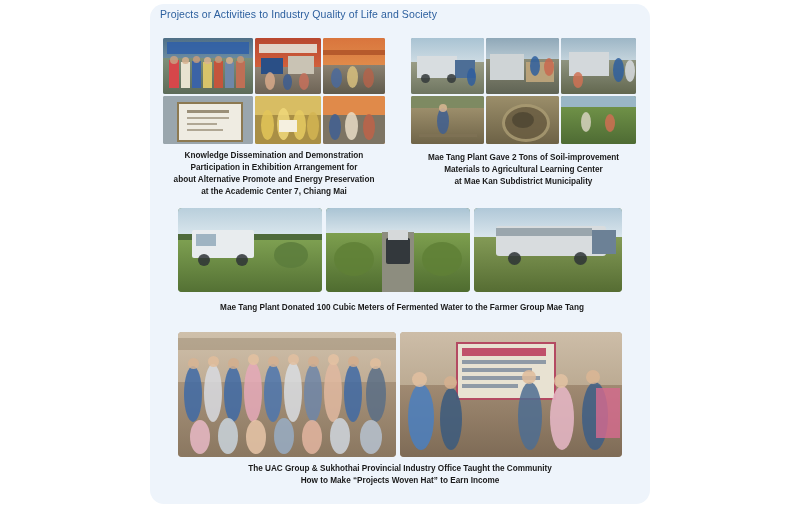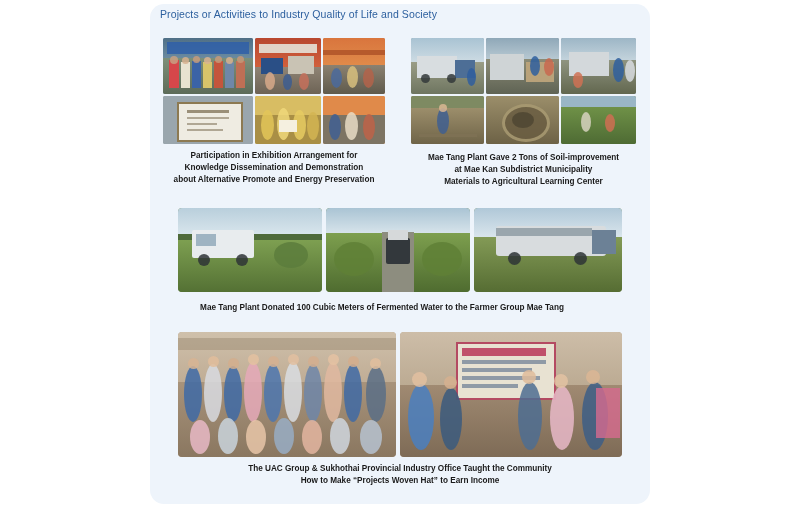--- a/index.html
+++ b/index.html
@@ -153,23 +153,24 @@
     <div class="photo tile" style="left:160px; top:58px; width:62px; height:48px; background:#c97a42;">
       <div class="sky" style="background:linear-gradient(180deg,#e08a4a,#d2seventy); height:40%; background:#e08a4a;"></div>
       <div class="ground" style="background:#7d7463; height:60%;"></div>
       <div class="blob" style="left:6px; top:18px; width:12px; height:26px; background:#3f5f92;"></div>
       <div class="blob" style="left:22px; top:16px; width:13px; height:28px; background:#e7dcc4;"></div>
       <div class="blob" style="left:40px; top:18px; width:12px; height:26px; background:#bd6348;"></div>
     </div>
   </div>
 
   <div class="caption" style="left:163px; top:150px; width:222px;">
+    <div>Knowledge Dissemination and Demonstration</div>
     <div>Participation in Exhibition Arrangement for</div>
-    <div>Knowledge Dissemination and Demonstration</div>
     <div>about Alternative Promote and Energy Preservation</div>
+    <div>at the Academic Center 7, Chiang Mai</div>
   </div>
 
   <div id="grpB">
 
     <div class="photo tile" style="left:0px; top:0px; width:73px; height:56px; background:#7f9aa8;">
       <div class="sky" style="background:linear-gradient(180deg,#a9c3d3,#cddbe3); height:42%;"></div>
       <div class="ground" style="background:linear-gradient(180deg,#9a9d86,#6e7560); height:58%;"></div>
       <div class="bar" style="left:6px; top:18px; width:40px; height:22px; background:#d8dde0;"></div>
       <div class="bar" style="left:44px; top:22px; width:20px; height:18px; background:#4d6e96;"></div>
       <div class="blob" style="left:10px; top:36px; width:9px; height:9px; background:#33383a;"></div>
@@ -212,22 +213,22 @@
     <div class="photo tile" style="left:150px; top:58px; width:75px; height:48px; background:#5f7a45;">
       <div class="sky" style="background:#9ab6c6; height:22%;"></div>
       <div class="ground" style="background:linear-gradient(180deg,#6f9147,#4e6b34); height:78%;"></div>
       <div class="blob" style="left:20px; top:16px; width:10px; height:20px; background:#d7d2c0;"></div>
       <div class="blob" style="left:44px; top:18px; width:10px; height:18px; background:#cf6f52;"></div>
     </div>
   </div>
 
   <div class="caption" style="left:411px; top:152px; width:225px;">
     <div>Mae Tang Plant Gave 2 Tons of Soil-improvement</div>
+    <div>Materials to Agricultural Learning Center</div>
     <div>at Mae Kan Subdistrict Municipality</div>
-    <div>Materials to Agricultural Learning Center</div>
   </div>
 
   <div id="grpC">
 
     <div class="photo tile" style="left:0px; top:0px; width:144px; height:84px; background:#6f8a52; border-radius:4px;">
       <div class="sky" style="background:linear-gradient(180deg,#b9cfdc,#dce8ee); height:36%;"></div>
       <div class="ground" style="background:linear-gradient(180deg,#7fa152,#547134); height:64%;"></div>
       <div class="bar" style="left:0px; top:26px; width:144px; height:6px; background:#4e6a3a;"></div>
       <div class="bar" style="left:14px; top:22px; width:62px; height:28px; background:#e8ecee; border-radius:2px;"></div>
       <div class="bar" style="left:18px; top:26px; width:20px; height:12px; background:#9fb4c2;"></div>
@@ -250,21 +251,21 @@
       <div class="sky" style="background:linear-gradient(180deg,#b0c8d8,#d9e5ec); height:34%;"></div>
       <div class="ground" style="background:linear-gradient(180deg,#839a56,#566d33); height:66%;"></div>
       <div class="bar" style="left:22px; top:18px; width:110px; height:30px; background:#d8dcde; border-radius:3px;"></div>
       <div class="bar" style="left:22px; top:20px; width:96px; height:8px; background:#9aa6ad;"></div>
       <div class="bar" style="left:118px; top:22px; width:24px; height:24px; background:#6c8196;"></div>
       <div class="blob" style="left:34px; top:44px; width:13px; height:13px; background:#2e3436;"></div>
       <div class="blob" style="left:100px; top:44px; width:13px; height:13px; background:#2e3436;"></div>
     </div>
   </div>
 
-  <div class="caption" style="left:160px; top:302px; width:444px;">
+  <div class="caption" style="left:180px; top:302px; width:444px;">
     <div>Mae Tang Plant Donated 100 Cubic Meters of Fermented Water to the Farmer Group Mae Tang</div>
   </div>
 
   <div id="grpD">
 
     <div class="photo tile" style="left:0px; top:0px; width:218px; height:125px; background:#b7a58f; border-radius:4px;">
       <div class="sky" style="background:linear-gradient(180deg,#cfc0ab,#c0ad95); height:40%;"></div>
       <div class="ground" style="background:linear-gradient(180deg,#a8937b,#8a7760); height:60%;"></div>
 
       <div class="blob" style="left:6px;  top:34px; width:18px; height:56px; background:#3e6aa6;"></div>

